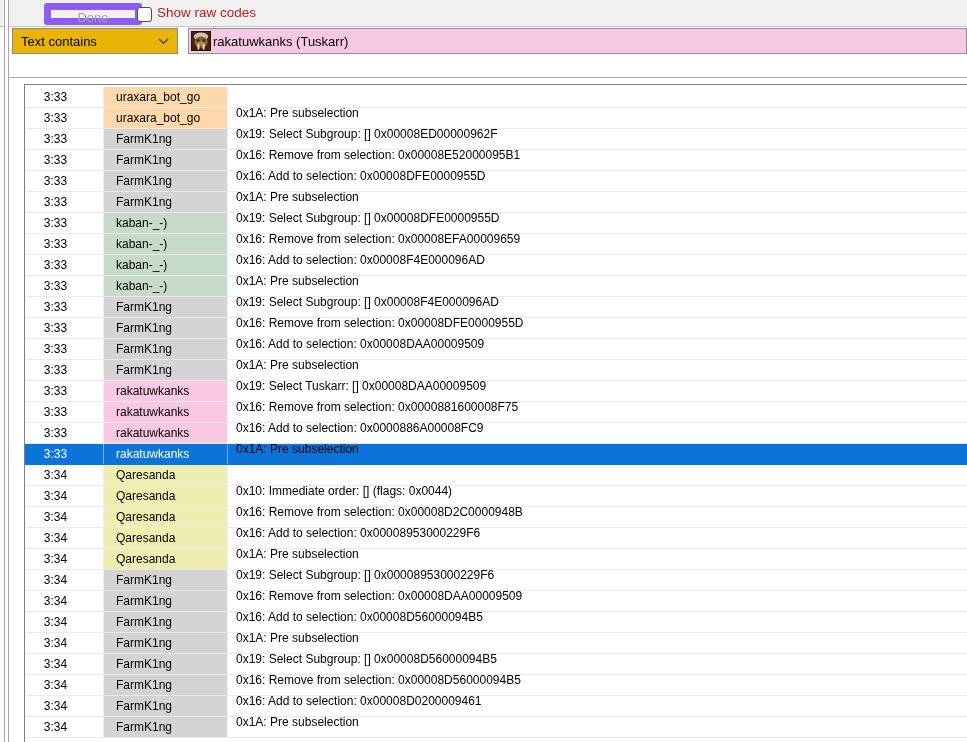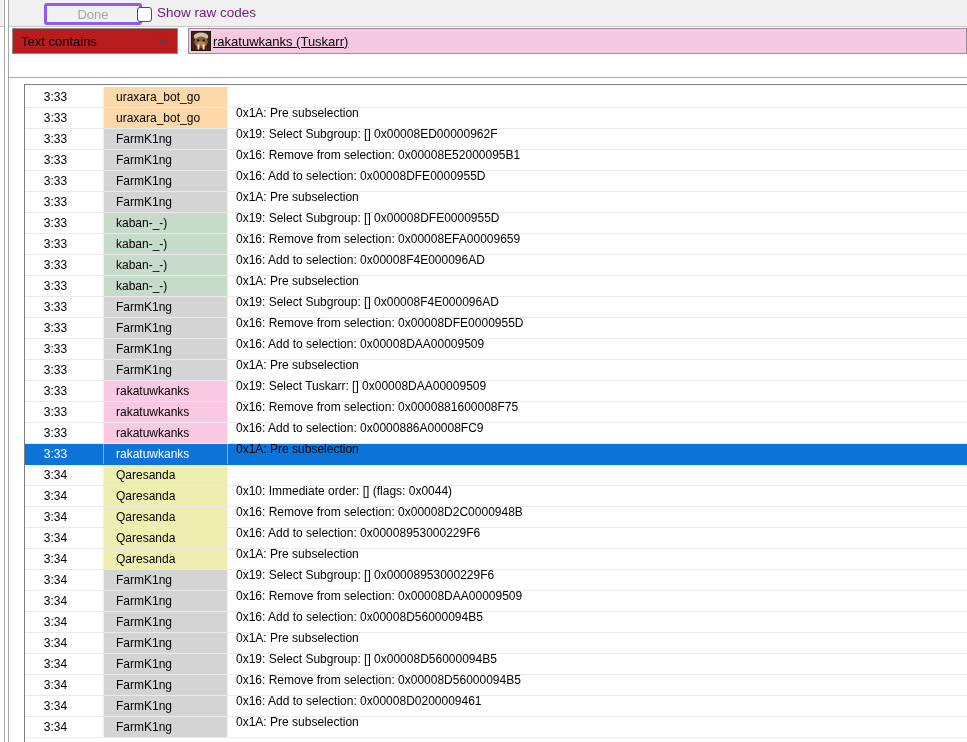--- a/index.html
+++ b/index.html
@@ -11,28 +11,28 @@
   .screen{position:absolute;inset:0;}
 
   
   .splitter{position:absolute;left:4px;top:0;width:3px;height:742px;
     border-left:1px solid #a6a6a6;border-right:1px solid #a6a6a6;background:#fff;z-index:6;}
 
   
   .toolbar{position:absolute;left:0;top:0;width:967px;height:27px;background:#f0f0f0;
     border-bottom:1px solid #c6c6c6;box-sizing:border-box;z-index:2;}
   .done-btn{position:absolute;left:44px;top:3px;width:98px;height:22px;
-    background:#f1f1f1;border:3px solid #8b5cf6;border-radius:3px;
+    background:#f1f1f1;border:7px solid #8b5cf6;border-radius:3px;
     color:#a5a5a5;font-size:13px;font-family:inherit;padding:0;text-align:center;}
   .cb-box{position:absolute;left:137px;top:7px;width:13px;height:13px;background:#fff;
     border:1px solid #4e4e4e;border-radius:3px;box-sizing:content-box;}
-  .cb-label{position:absolute;left:157px;top:0;height:27px;line-height:26px;font-size:13.5px;color:#701a75;}
-
-  
-  .op-select{position:absolute;left:12px;top:28px;width:166px;height:26px;background:#b91c1c;
+  .cb-label{position:absolute;left:157px;top:0;height:27px;line-height:26px;font-size:13.5px;color:#b91c1c;}
+
+  
+  .op-select{position:absolute;left:12px;top:28px;width:166px;height:26px;background:#eab308;
     border:1px solid #8b8b8b;box-sizing:border-box;display:flex;align-items:center;
     padding:0 8px;font-size:13px;}
   .op-select .chev{margin-left:auto;display:flex;align-items:center;}
   .filter-value{position:absolute;left:188px;top:28px;width:779px;height:26px;
     border:1px solid #9b8c9c;box-sizing:border-box;display:flex;align-items:center;
     padding-left:2px;font-size:13px;gap:2px;}
   .filter-value .avatar{flex:0 0 auto;display:block;}
 
   
   .groove{position:absolute;left:9px;right:0;top:77px;height:0;
@@ -63,21 +63,21 @@
 
   <div class="op-select">
     <span>Text contains</span>
     <span class="chev">
       <svg width="11" height="7" viewBox="0 0 11 7">
         <path d="M1 1 L5.5 5.3 L10 1" fill="none" stroke="#474747" stroke-width="1.3"></path>
       </svg>
     </span>
   </div>
 
-  <div class="filter-value" style="background: rgb(246, 201, 226); text-decoration: underline;">
+  <div class="filter-value" style="background: rgb(246, 201, 226);">
     <svg class="avatar" width="20" height="20" viewBox="0 0 20 20">
       <rect width="20" height="20" fill="#241509"></rect>
       <rect x="1" y="1" width="18" height="18" fill="#3a2413"></rect>
       <ellipse cx="10" cy="5.6" rx="7.2" ry="4.2" fill="#cfc3b0"></ellipse>
       <ellipse cx="10" cy="11" rx="6.8" ry="5.6" fill="#8f5f33"></ellipse>
       <circle cx="7.2" cy="9.4" r="1.2" fill="#1d0e07"></circle>
       <circle cx="12.8" cy="9.4" r="1.2" fill="#1d0e07"></circle>
       <ellipse cx="10" cy="13.6" rx="4.6" ry="3" fill="#b3844f"></ellipse>
       <circle cx="10" cy="15.6" r="1.2" fill="#a23726"></circle>
       <rect x="6.5" y="13.2" width="1.8" height="5.4" rx="0.9" fill="#efe8d8"></rect>

